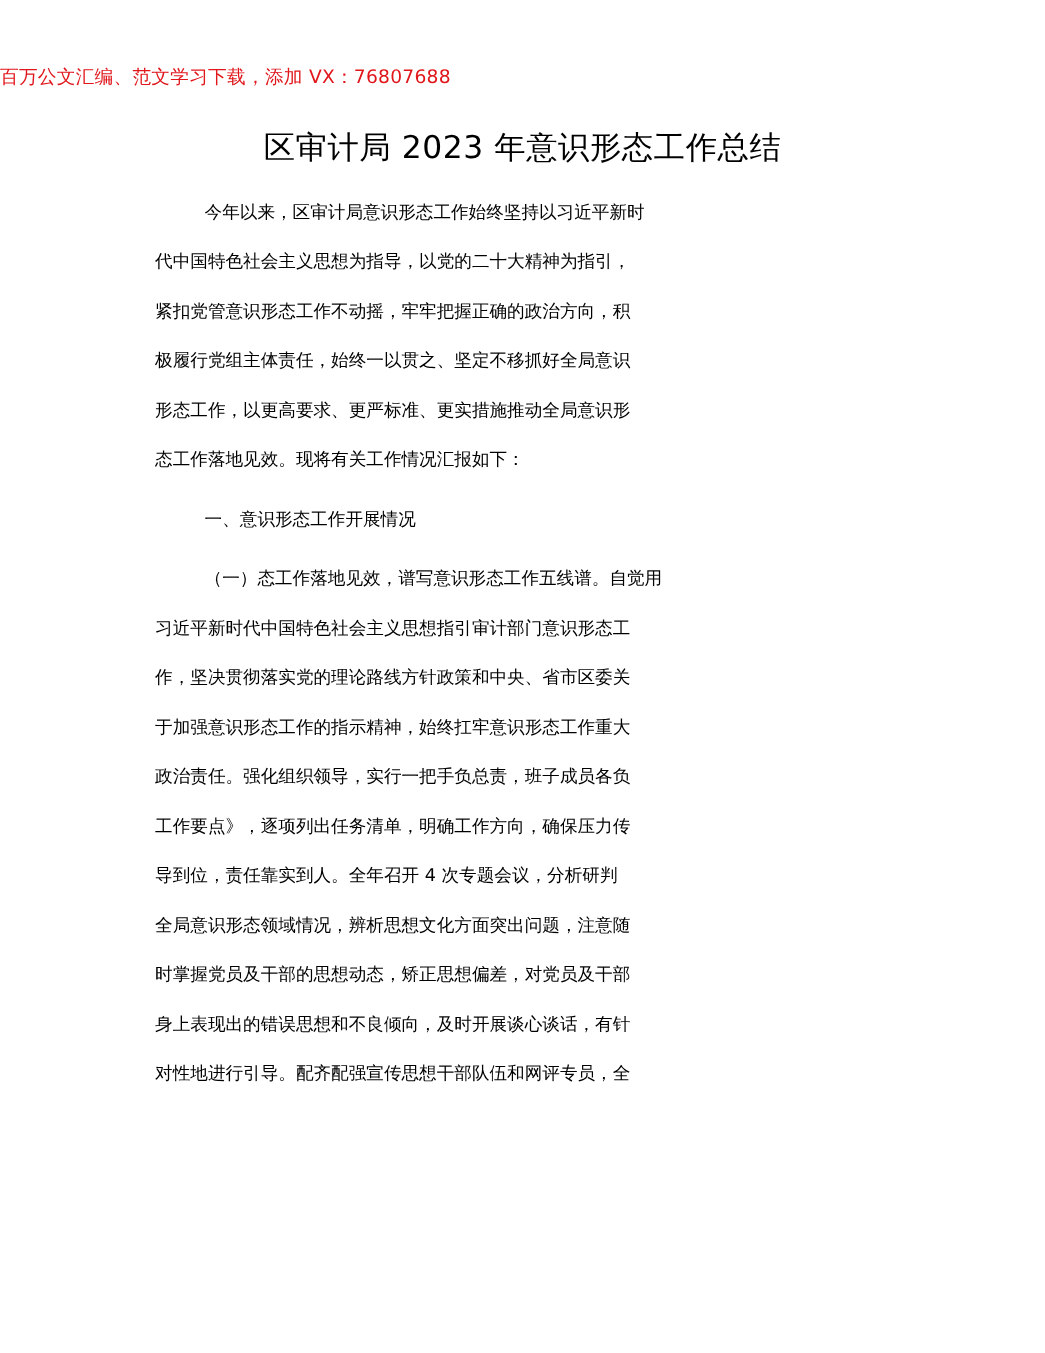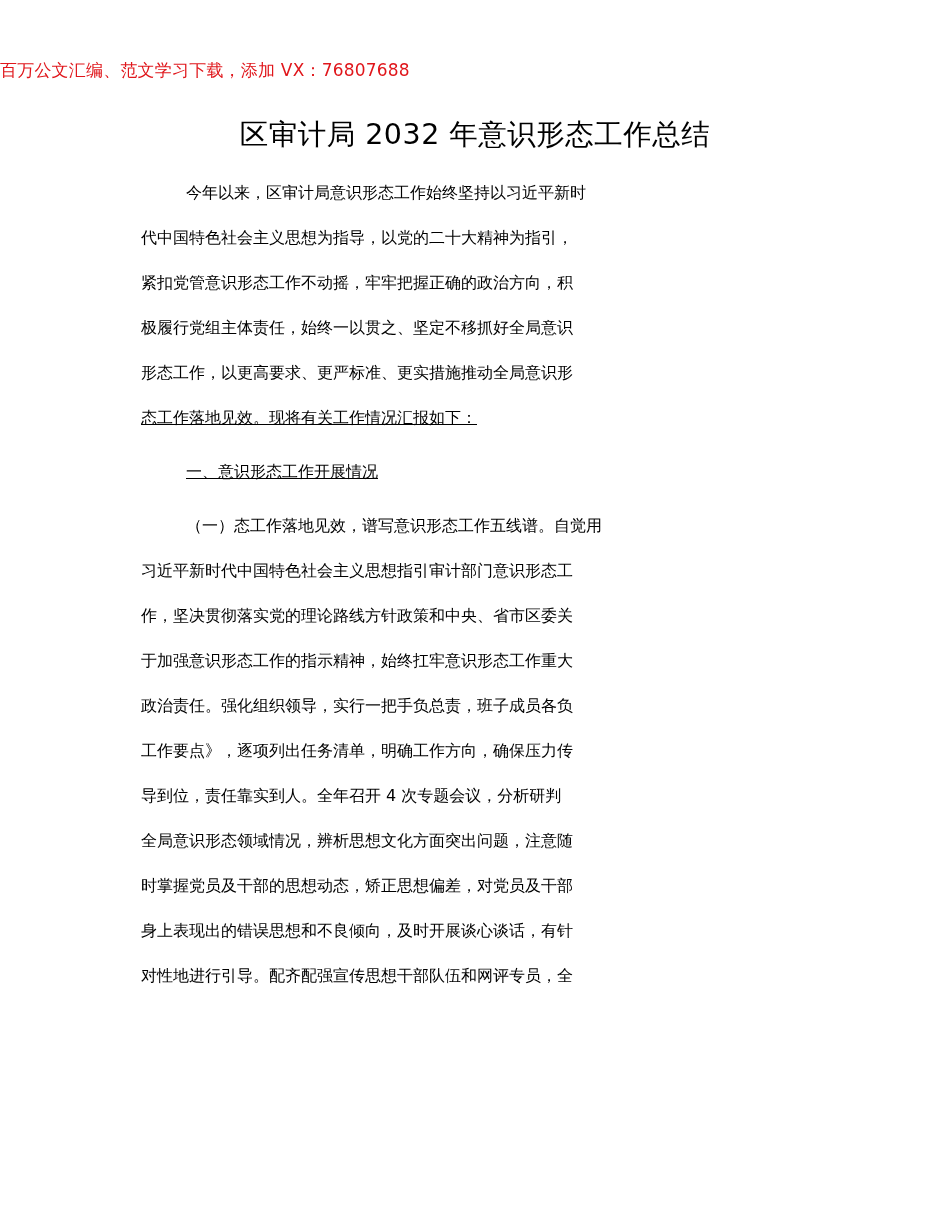--- a/index.html
+++ b/index.html
@@ -18,30 +18,30 @@
     position: absolute; left: 0; width: 950px; top: 115px;
     text-align: center; font-size: 28.5px; line-height: 40px; letter-spacing: 0.5px;
   }
   .body-text {
     position: absolute; left: 141px; width: 675px; top: 170px;
   }
   .line {
     height: 45px; line-height: 45px; font-size: 16px; white-space: nowrap;
     display: flex; justify-content: space-between;
   }
-  .line.last { justify-content: flex-start; text-decoration: underline; }
+  .line.last { justify-content: flex-start; }
   .line.indent { padding-left: 45px; }
   .gap { height: 9px; }
 </style>
 </head>
 <body>
 
 <div class="header-banner">百万公文汇编、范文学习下载，添加 VX：76807688</div>
 
-<div class="doc-title">区审计局 2032 年意识形态工作总结</div>
+<div class="doc-title">区审计局 2023 年意识形态工作总结</div>
 
 <div class="body-text">
   <div class="line indent">今年以来，区审计局意识形态工作始终坚持以习近平新时</div>
   <div class="line">代中国特色社会主义思想为指导，以党的二十大精神为指引，</div>
   <div class="line">紧扣党管意识形态工作不动摇，牢牢把握正确的政治方向，积</div>
   <div class="line">极履行党组主体责任，始终一以贯之、坚定不移抓好全局意识</div>
   <div class="line">形态工作，以更高要求、更严标准、更实措施推动全局意识形</div>
   <div class="line last">态工作落地见效。现将有关工作情况汇报如下：</div>
   <div class="gap"></div>
   <div class="line last indent">一、意识形态工作开展情况</div>

